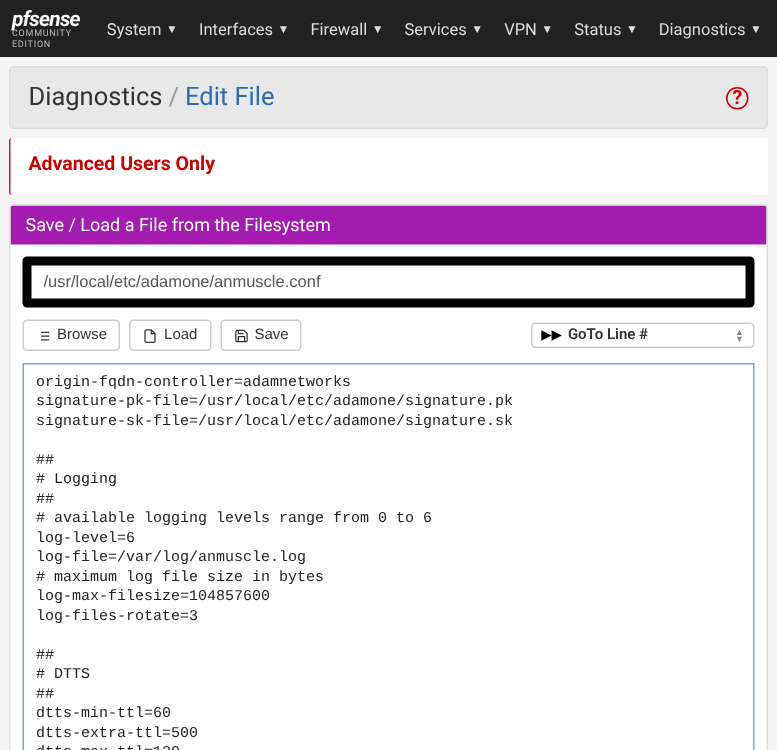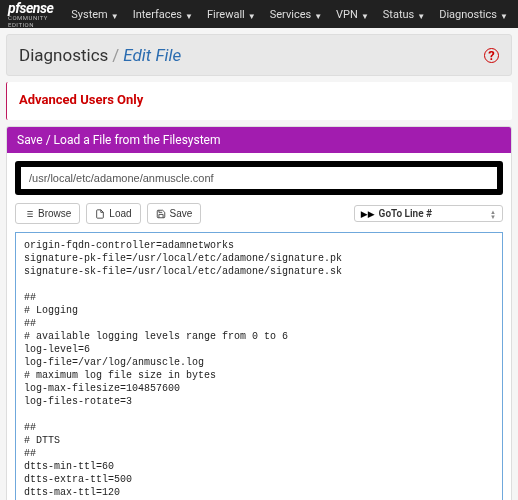--- a/index.html
+++ b/index.html
@@ -1,27 +1,27 @@
 <!DOCTYPE html>
 <html><head>
 <meta charset="utf-8">
 <style>
   * { box-sizing: border-box; margin: 0; padding: 0; }
   body { font-family: -apple-system, BlinkMacSystemFont, "Segoe UI", Roboto, Arial, sans-serif; font-size: 13px; background: #f5f5f5; width: 518px; height: 500px; overflow: hidden; }
-  .navbar { background: #212121; color: #fff; height: 28px; display: flex; align-items: center; padding: 0 8px; }
+  .navbar { background: #212121; color: #fff; height: 38px; display: flex; align-items: center; padding: 0 8px; }
   .logo { font-weight: 700; font-size: 14px; font-style: italic; letter-spacing: -0.5px; }
   .logo-sub { font-size: 6px; letter-spacing: 0.5px; color: #bbb; margin-top: -2px; }
   .logo-wrap { display: flex; flex-direction: column; margin-right: 12px; }
   .nav-items { display: flex; gap: 2px; flex: 1; }
-  .nav-item { color: #ddd; font-size: 11px; padding: 4px 6px; display: flex; align-items: flex-end; gap: 3px; cursor: pointer; }
+  .nav-item { color: #ddd; font-size: 11px; padding: 4px 6px; display: flex; align-items: center; gap: 3px; cursor: pointer; }
   .caret { font-size: 8px; }
   .breadcrumb-bar { background: #e8e8e8; border: 1px solid #ddd; margin: 6px; padding: 10px 12px; display: flex; align-items: center; border-radius: 3px; }
   .bc-main { font-size: 17px; color: #333; }
   .bc-sep { color: #999; margin: 0 4px; font-size: 17px; }
-  .bc-sub { font-size: 17px; color: #2b6cb0; font-style: italic; }
+  .bc-sub { font-size: 17px; color: #2b6cb0; }
   .help-icon { margin-left: auto; color: #c00; font-weight: 700; font-size: 13px; border: 1.5px solid #c00; border-radius: 50%; width: 15px; height: 15px; display: flex; align-items: center; justify-content: center; cursor: pointer; }
   .alert { background: #fff; border-left: 1px solid #be185d; margin: 6px; padding: 10px 12px; border-radius: 2px; }
   .alert-title { color: #c00; font-weight: 700; font-size: 13px; margin-bottom: 3px; }
   .alert-text { color: #555; font-size: 10px; }
   .panel { margin: 6px; background: #fff; border-radius: 3px; overflow: hidden; border: 1px solid #ddd; }
   .panel-header { background: #a21caf; color: #fff; padding: 6px 10px; font-size: 12px; font-weight: 400; }
   .panel-body { padding: 8px; }
   .path-input { width: 100%; padding: 5px 8px; border: 6px solid #000000; border-radius: 3px; font-size: 11px; color: #555; }
   .toolbar { display: flex; gap: 6px; margin-top: 8px; align-items: center; }
   .btn { background: #fff; border: 1px solid #ccc; border-radius: 3px; padding: 4px 8px; font-size: 10px; cursor: pointer; display: flex; align-items: center; gap: 4px; color: #333; }

